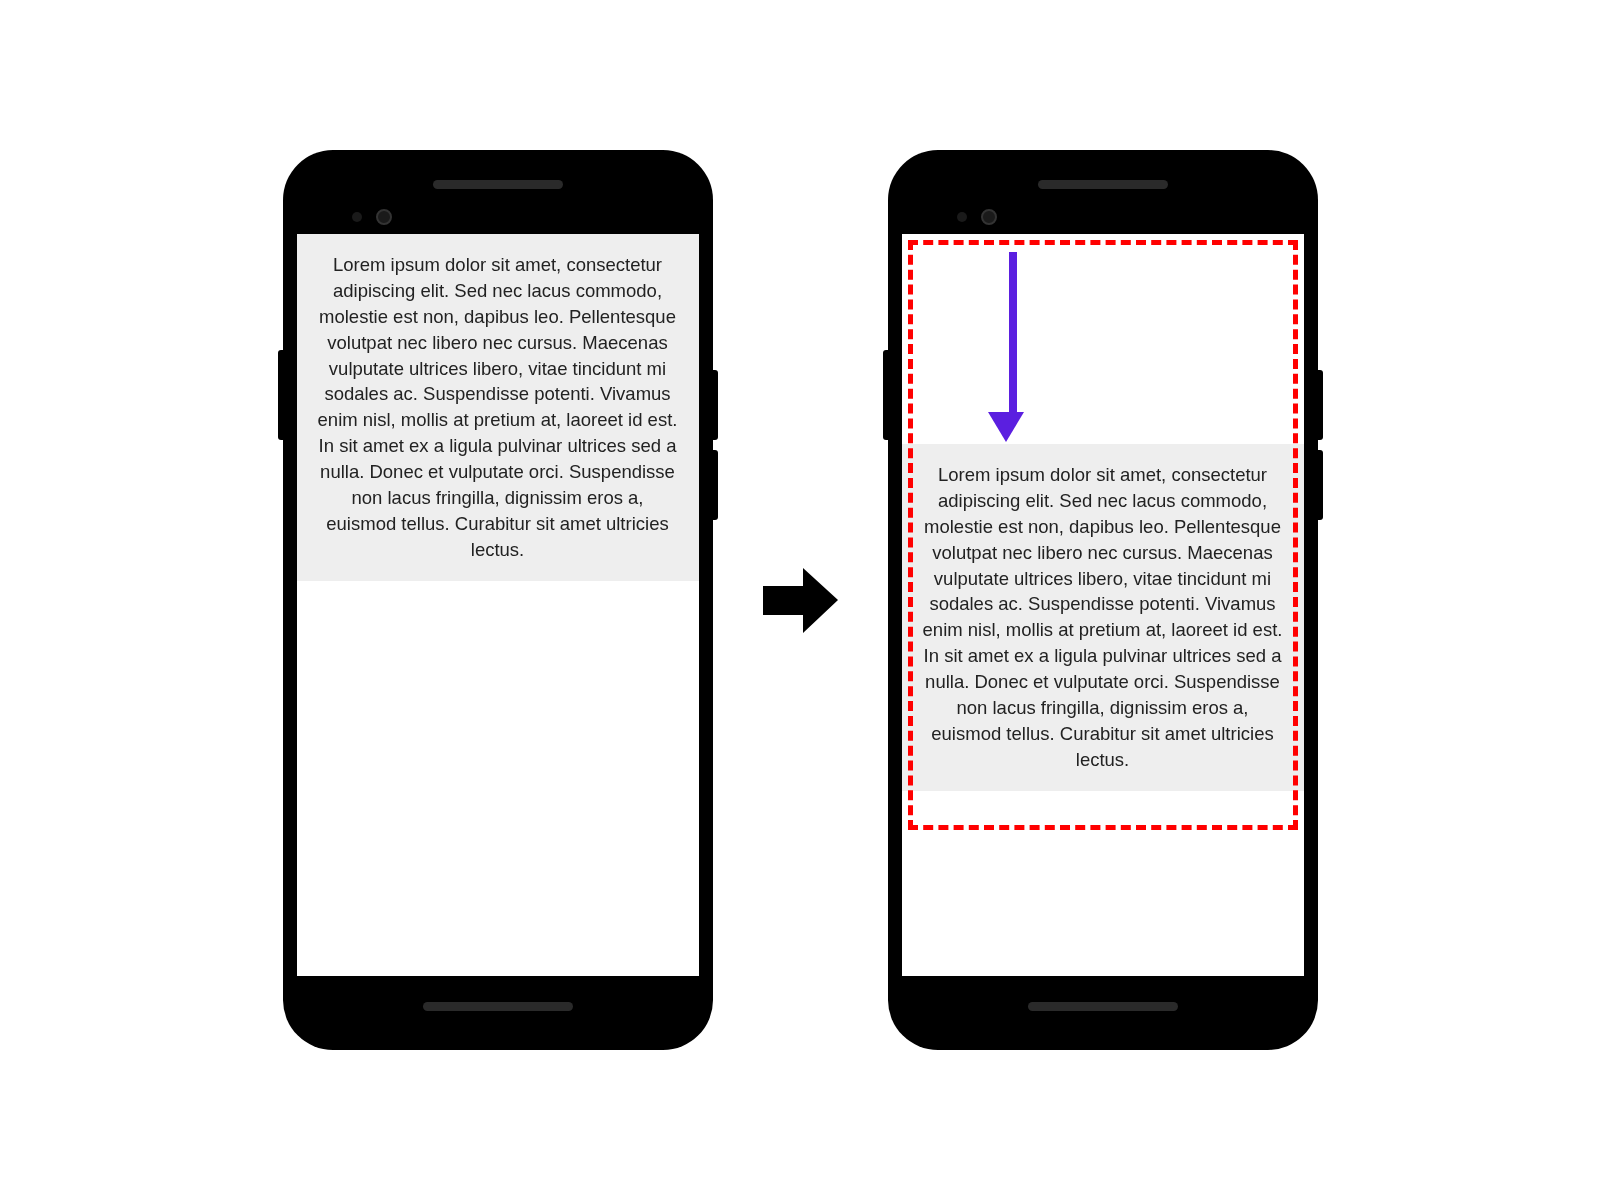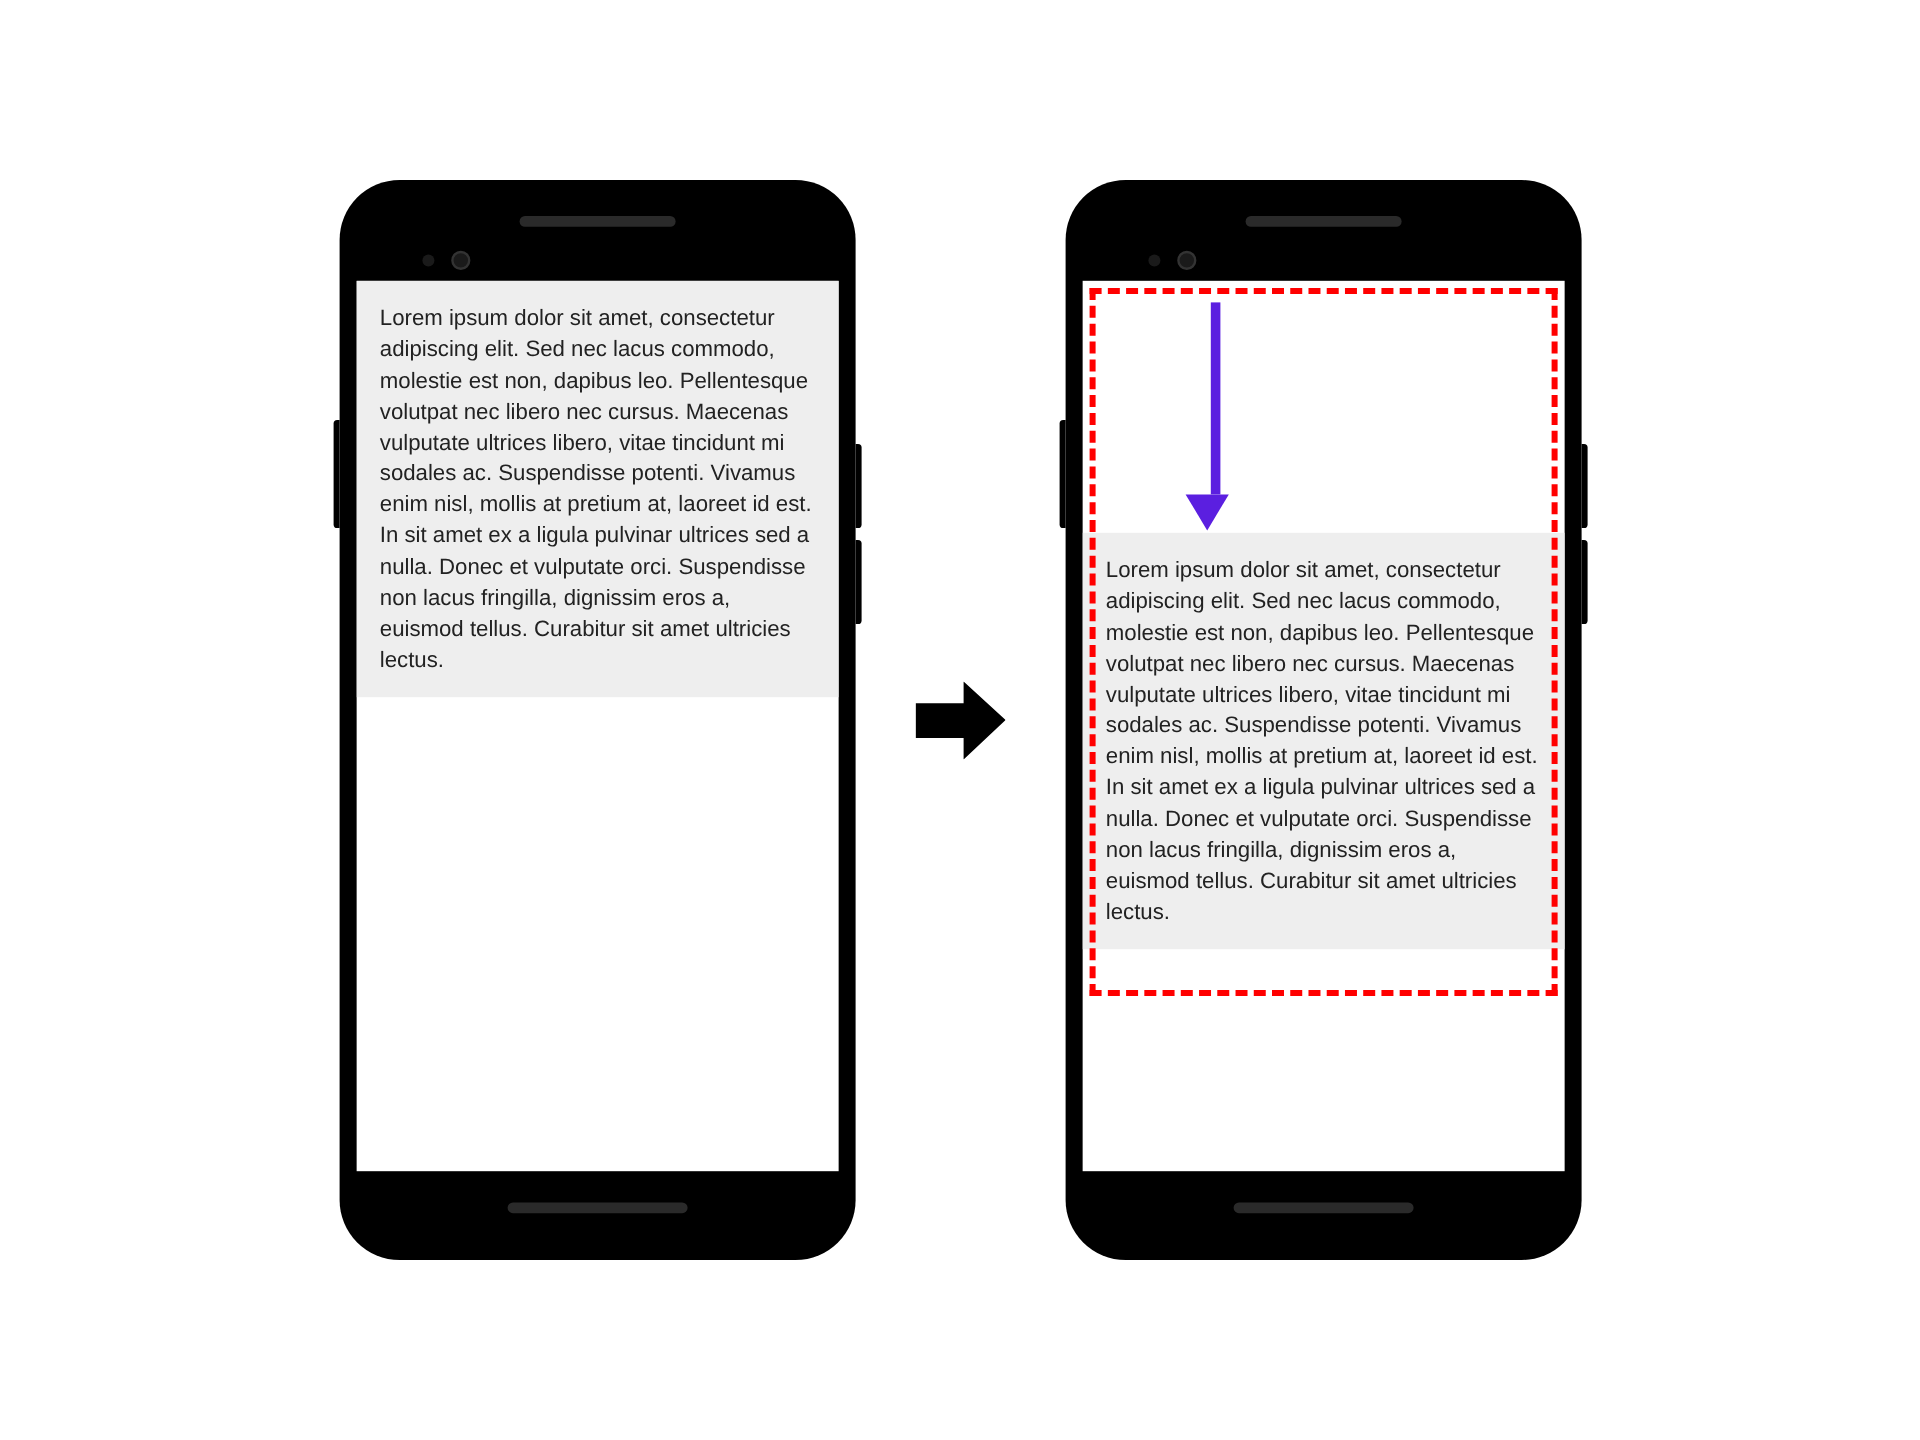--- a/index.html
+++ b/index.html
@@ -41,20 +41,21 @@
     
     .phone-inner {
       width: 100%;
       height: 100%;
       background: #000000;
       border-radius: 38px;
       overflow: hidden;
       position: relative;
       display: flex;
       flex-direction: column;
+      text-align: center;
     }
     
     .phone-top {
       height: 70px;
       background: #000000;
       position: relative;
       display: flex;
       align-items: center;
       justify-content: center;
     }

